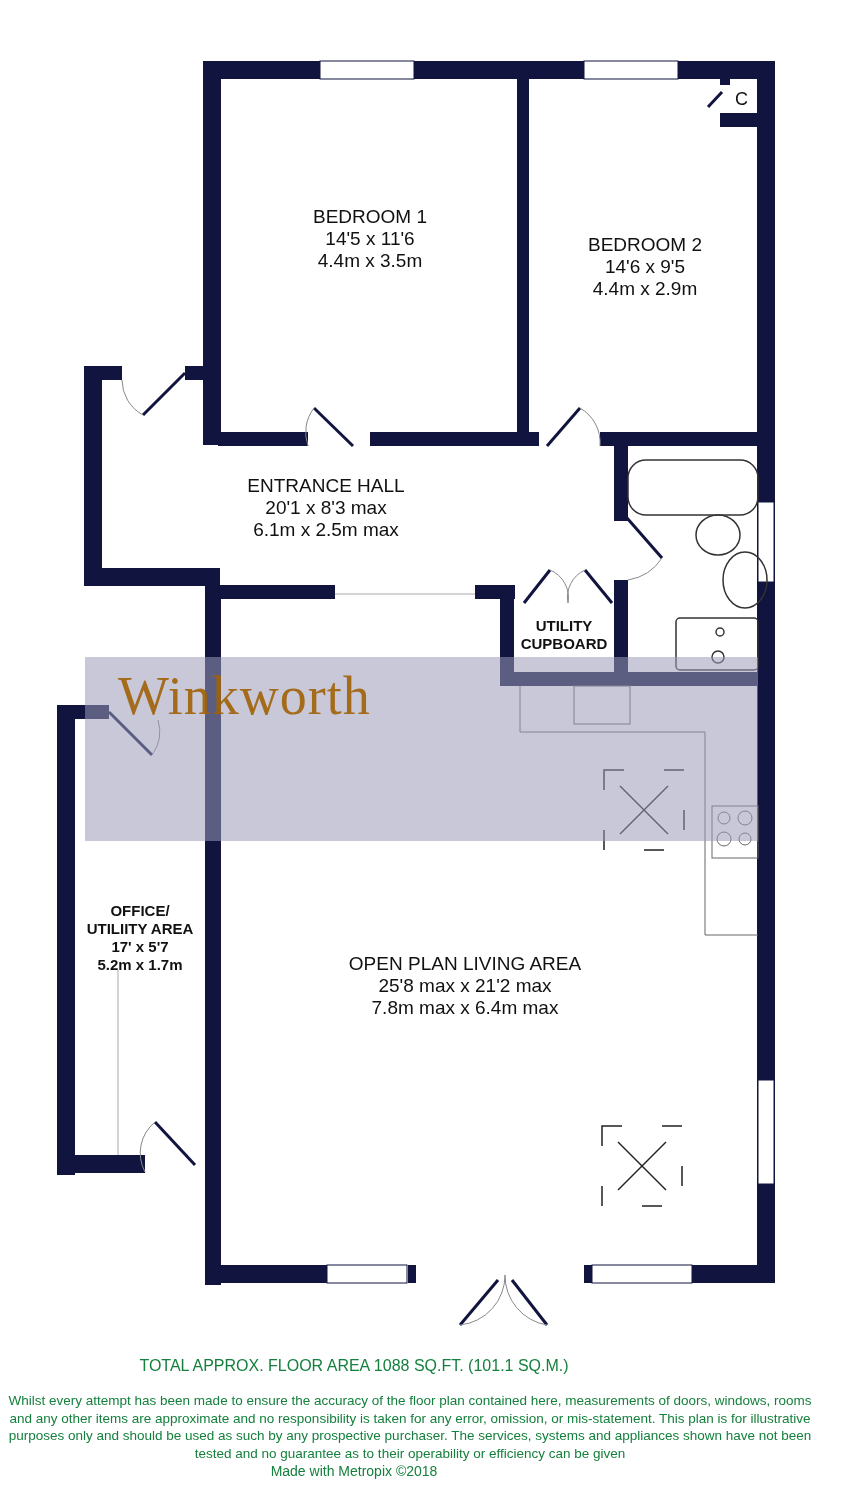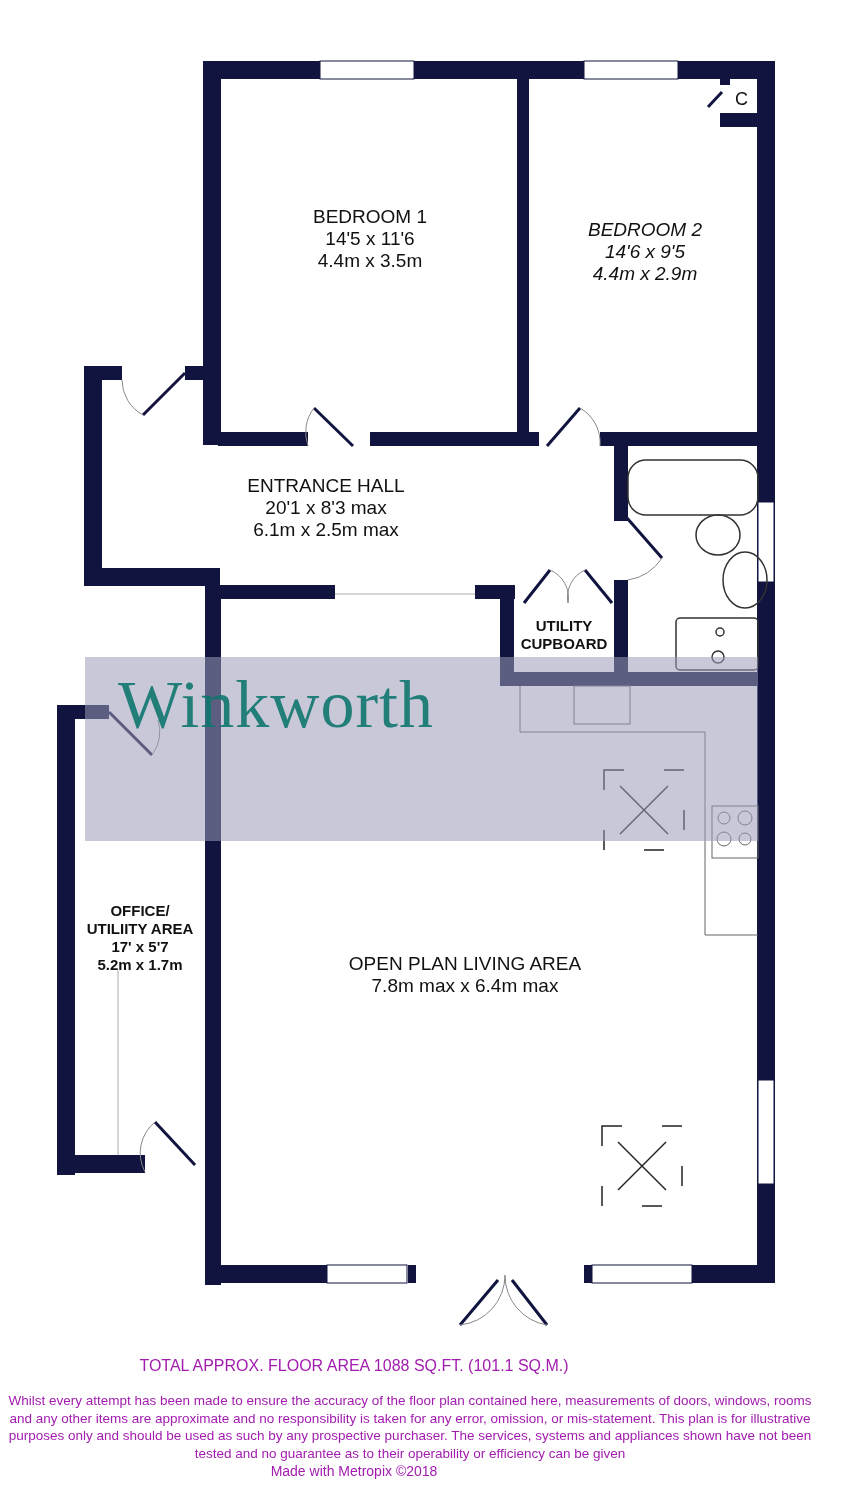--- a/index.html
+++ b/index.html
@@ -3,22 +3,22 @@
 <meta charset="utf-8">
 <style>
   html, body { margin: 0; padding: 0; background: #ffffff; }
   body { width: 851px; height: 1500px; position: relative; overflow: hidden; font-family: "Liberation Sans", sans-serif; }
   #plan { position: absolute; left: 0; top: 0; }
   .label { position: absolute; text-align: center; color: #111111; font-family: "Liberation Sans", sans-serif; font-size: 19px; line-height: 22px; white-space: nowrap; transform: translateX(-50%); }
   .label div { display: block; }
   .label.small { font-size: 15px; line-height: 18px; font-weight: bold; }
   .label.c { font-size: 18px; transform: none; }
   #watermark-band { position: absolute; left: 85px; top: 657px; width: 673px; height: 184px; background: #9a9ab8; opacity: 0.55; }
-  #watermark-text { position: absolute; left: 118px; top: 665px; font-family: "Liberation Serif", serif; font-size: 68px; color: #0f766e; opacity: 0.9; letter-spacing: 1px; }
-  #footer { position: absolute; left: 0; top: 1356px; width: 708px; text-align: center; color: #a21caf; }
+  #watermark-text { position: absolute; left: 118px; top: 665px; font-family: "Liberation Serif", serif; font-size: 54px; color: #a16207; opacity: 0.9; letter-spacing: 1px; }
+  #footer { position: absolute; left: 0; top: 1356px; width: 708px; text-align: center; color: #15803d; }
   #footer .total { font-size: 16px; line-height: 20px; }
   #footer .disclaimer { font-size: 13.5px; line-height: 17.5px; margin: 16px auto 0; width: 820px; }
   #footer .made { font-size: 14px; line-height: 18px; }
 </style>
 </head>
 <body>
 
 <svg id="plan" width="851" height="1350" viewBox="0 0 851 1350" xmlns="http://www.w3.org/2000/svg">
   <g fill="#10143f">
 
@@ -135,21 +135,21 @@
 
 <div id="watermark-band"></div>
 <div id="watermark-text">Winkworth</div>
 
 <div class="label" style="left:370px; top:206px;">
   <div>BEDROOM 1</div>
   <div>14'5 x 11'6</div>
   <div>4.4m x 3.5m</div>
 </div>
 
-<div class="label" style="left:645px; top:219px;font-style:italic;">
+<div class="label" style="left:645px; top:234px;">
   <div>BEDROOM 2</div>
   <div>14'6 x 9'5</div>
   <div>4.4m x 2.9m</div>
 </div>
 
 <div class="label c" style="left:735px; top:88px;">
   <div>C</div>
 </div>
 
 <div class="label" style="left:326px; top:475px;">
@@ -165,20 +165,21 @@
 
 <div class="label small" style="left:140px; top:902px;">
   <div>OFFICE/</div>
   <div>UTILIITY AREA</div>
   <div>17' x 5'7</div>
   <div>5.2m x 1.7m</div>
 </div>
 
 <div class="label" style="left:465px; top:953px;">
   <div>OPEN PLAN LIVING AREA</div>
+  <div>25'8 max x 21'2 max</div>
   <div>7.8m max x 6.4m max</div>
 </div>
 
 <div id="footer">
   <div class="total">TOTAL APPROX. FLOOR AREA 1088 SQ.FT. (101.1 SQ.M.)</div>
   <div class="disclaimer">Whilst every attempt has been made to ensure the accuracy of the floor plan contained here, measurements of doors, windows, rooms and any other items are approximate and no responsibility is taken for any error, omission, or mis-statement. This plan is for illustrative purposes only and should be used as such by any prospective purchaser. The services, systems and appliances shown have not been tested and no guarantee as to their operability or efficiency can be given</div>
   <div class="made">Made with Metropix ©2018</div>
 </div>
 
 </body></html>

